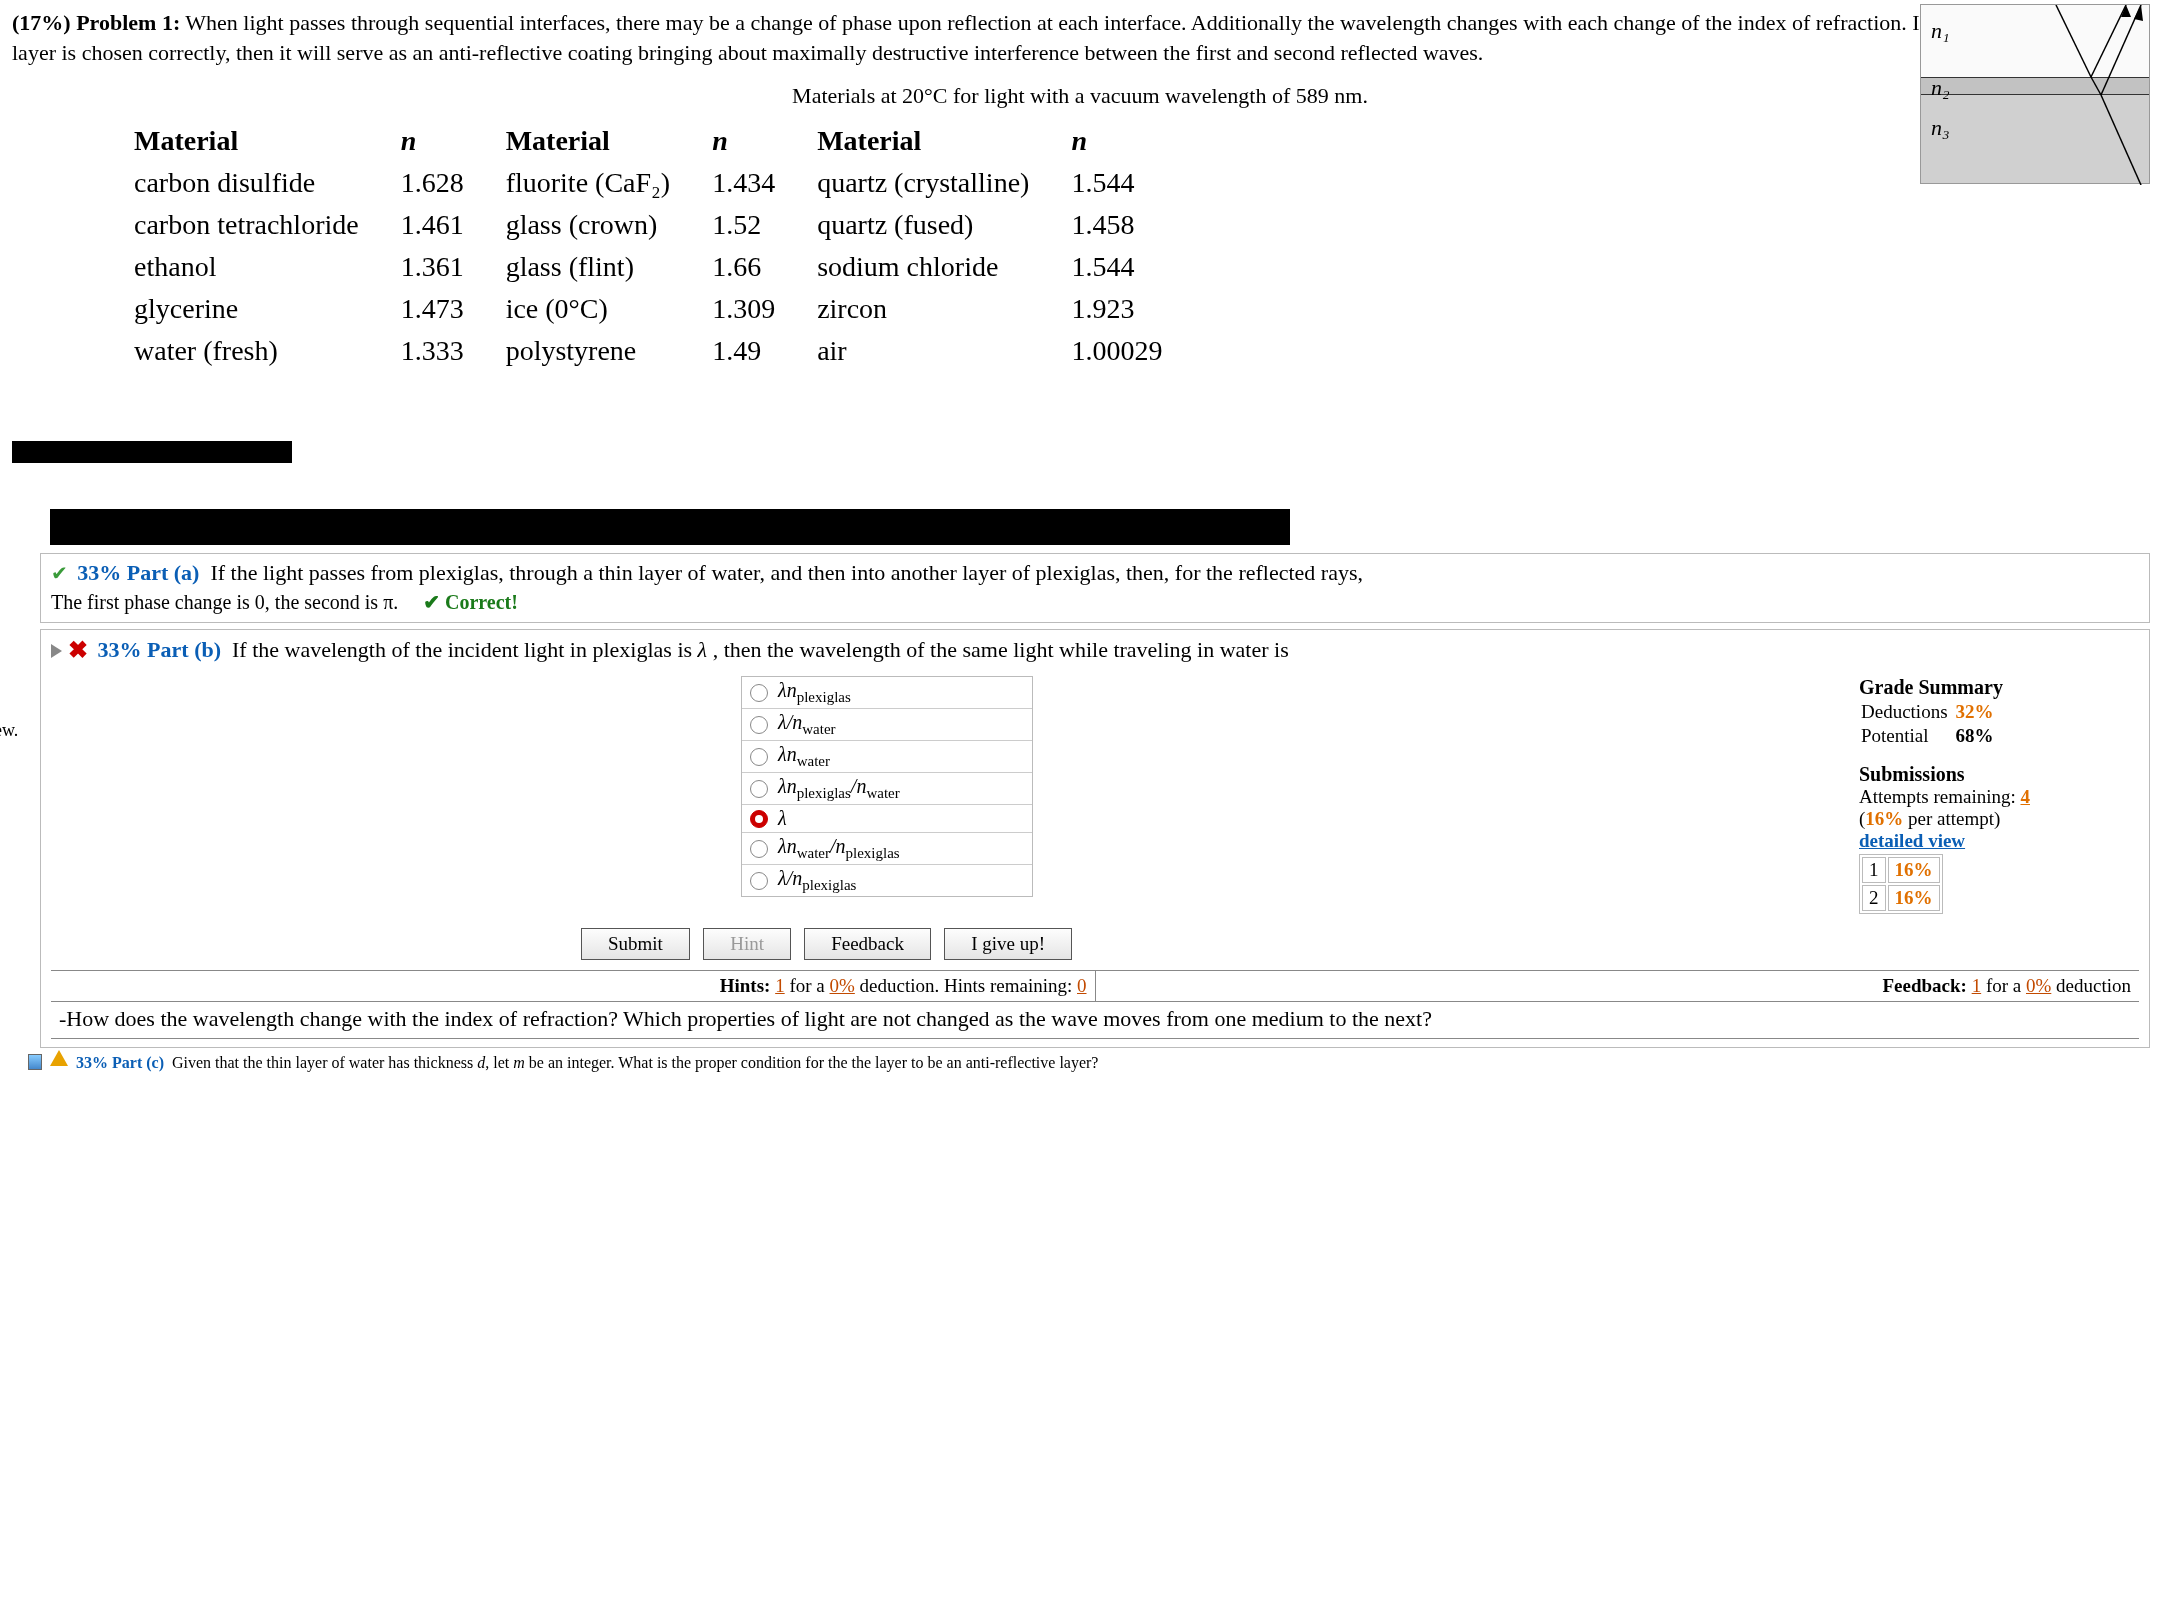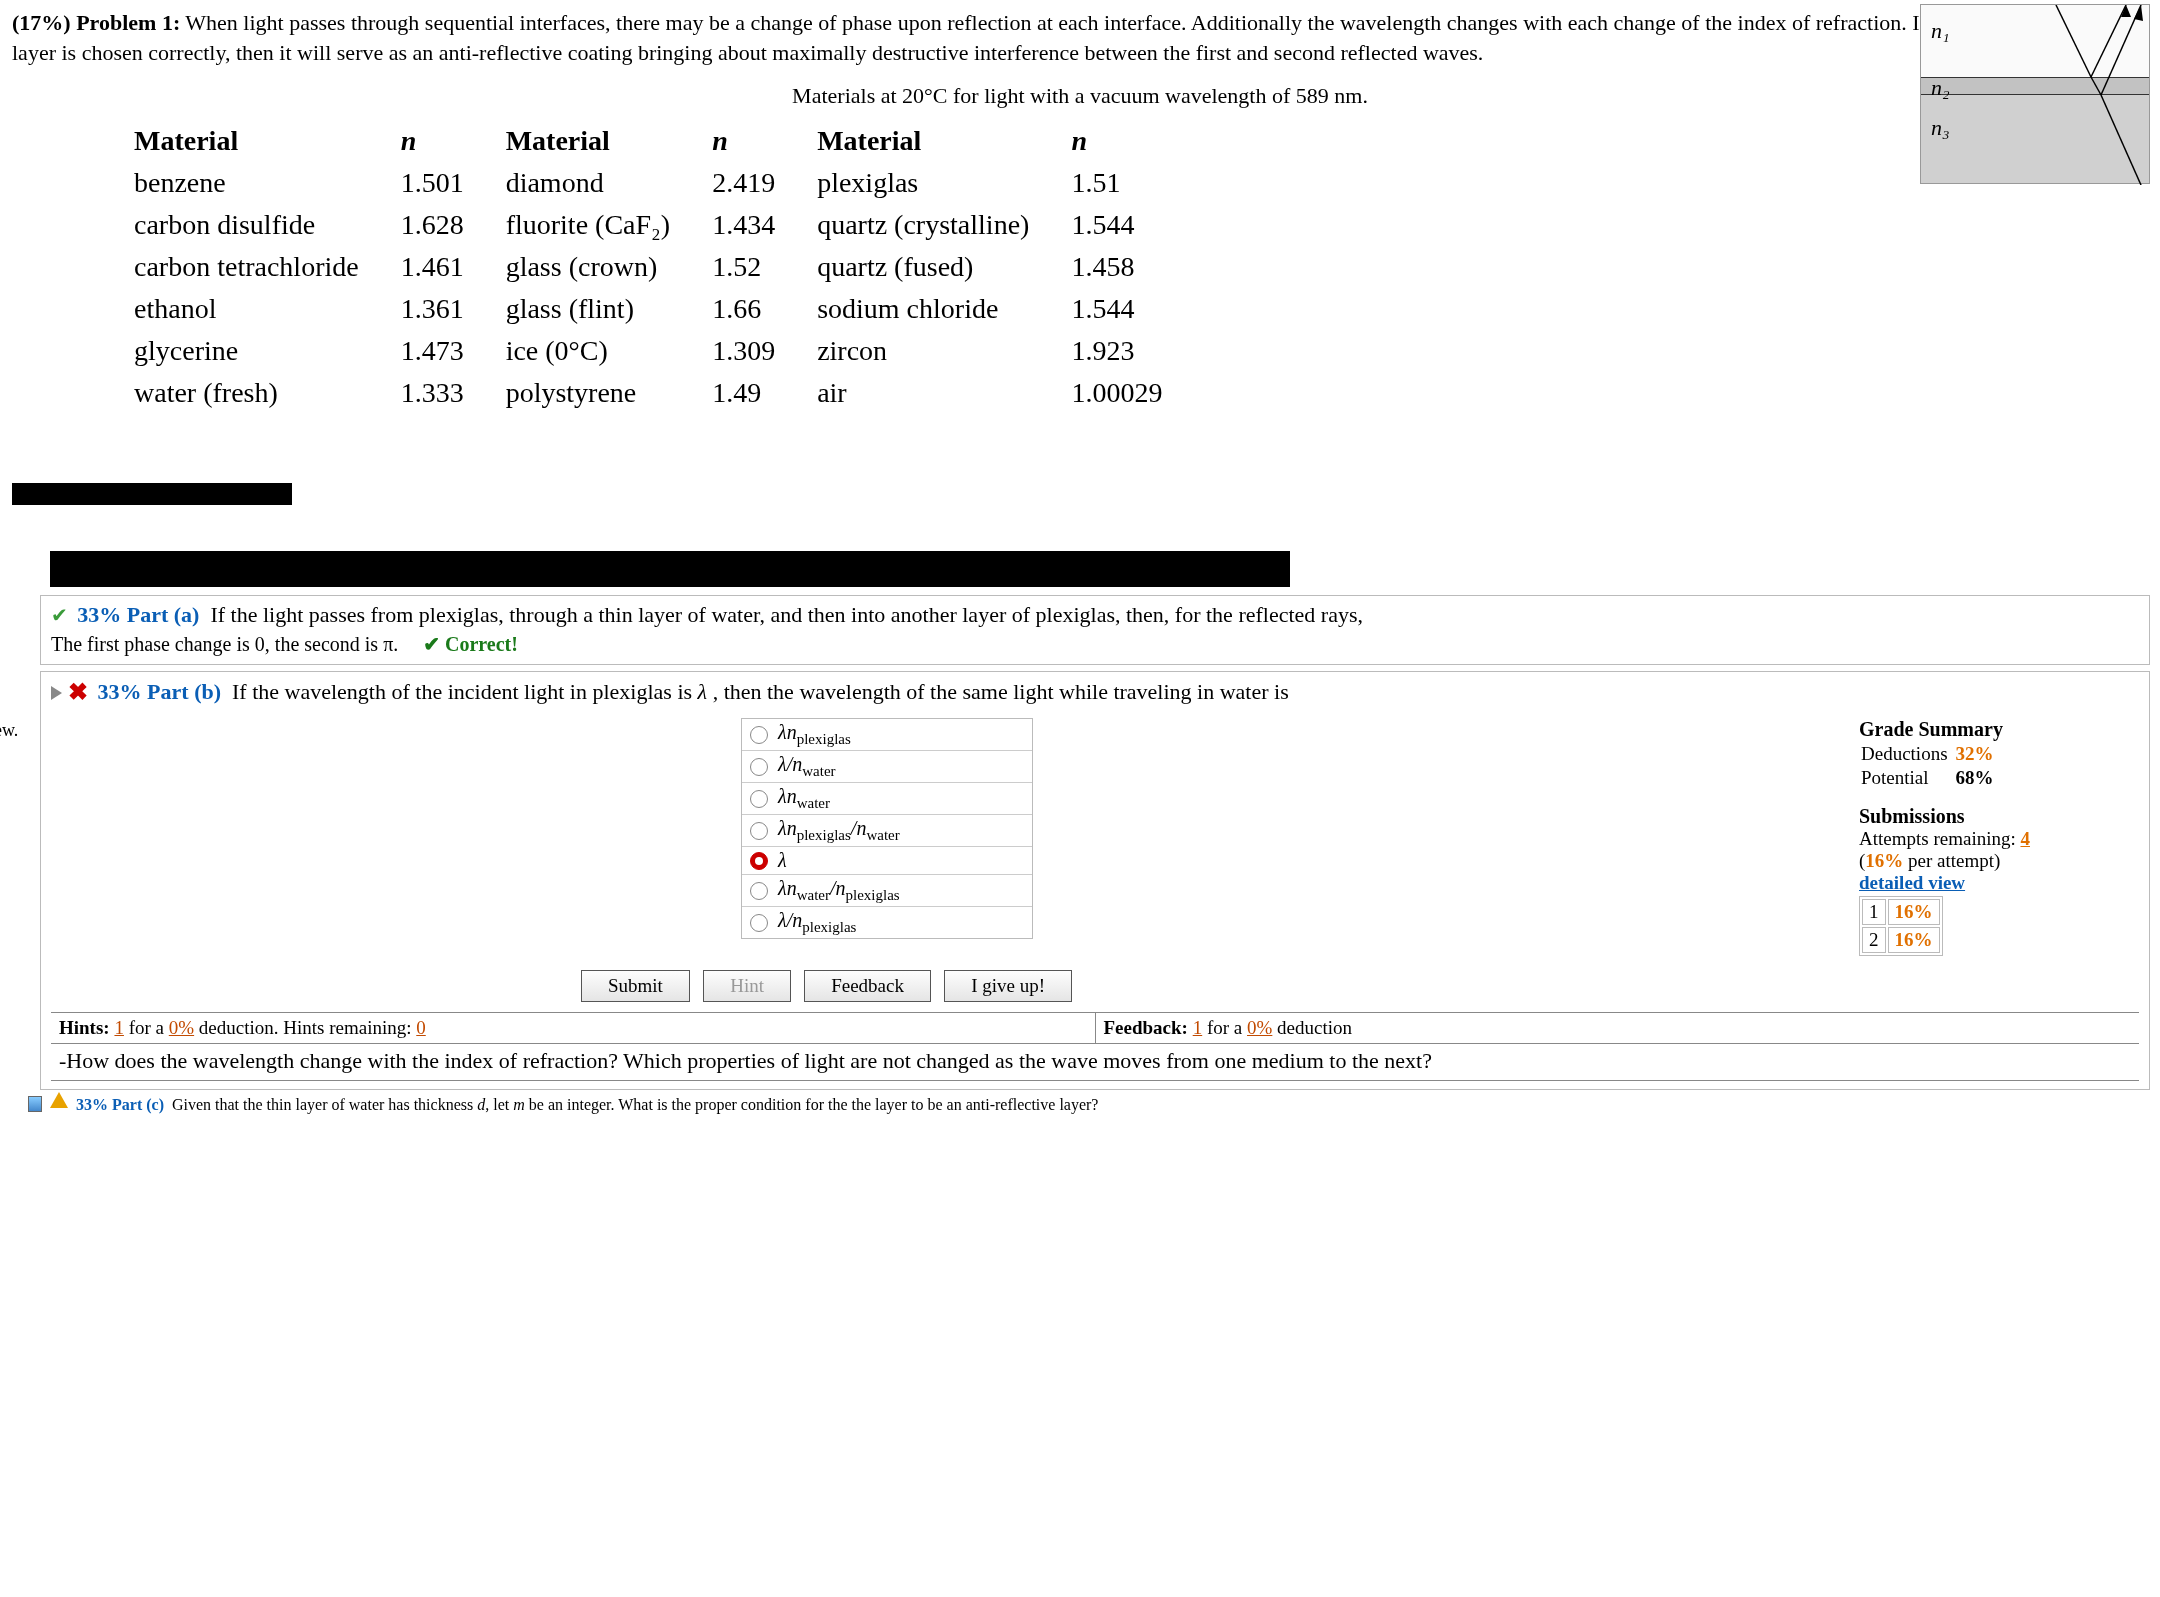--- a/index.html
+++ b/index.html
@@ -53,21 +53,21 @@
   .btn { display:inline-block; border:1px solid #555; background:linear-gradient(#fdfdfd,#e5e5e5); padding:4px 26px; font-size:19px; margin-right:8px; font-family:inherit;}
   .btn.dis { color:#999;}
   .grade-box { margin-left:auto; margin-right:0; padding-right:10px; font-size:19px; min-width:280px;}
   .grade-box .h { font-weight:bold; font-size:20px;}
   .grade-box table td { padding:0 6px 0 0;}
   .grade-box .or { color:#e07000; font-weight:bold;}
   .grade-box .bl { color:#0a5eb5; font-weight:bold;}
   .grade-box .row2 { border:1px solid #bbb; margin-top:2px;}
   .grade-box .row2 td { border:1px solid #bbb; padding:1px 6px;}
   .hf-bar { display:flex; border-top:1px solid #888; border-bottom:1px solid #888; margin-top:10px; font-size:19px;}
-  .hf-bar > div { flex:1; padding:4px 8px;}
+  .hf-bar > div { flex:1; padding:4px 8px;text-align:right;}
   .hf-bar > div:first-child { border-right:1px solid #888;}
   .ul { text-decoration: underline; color:#c24a00;}
   .hint-text { font-size:22px; padding:4px 8px 6px 8px; border-bottom:1px solid #888;}
   .partc-line { font-size:16px; padding:4px 8px 6px 28px;}
   .warn-icon { display:inline-block; width:0; height:0; border-left:9px solid transparent; border-right:9px solid transparent; border-bottom:16px solid #e8a200; position:relative; top:-2px; margin-right:4px;}
   .calc-icon { display:inline-block; width:14px; height:16px; border:1px solid #666; background:linear-gradient(#8cf,#48c); position:relative; top:2px; margin-right:4px;}
   .play-icon { display:inline-block; width:0; height:0; border-top:7px solid transparent; border-bottom:7px solid transparent; border-left:11px solid #888; margin-right:6px; position:relative; top:1px;}
   .part-prefix { display:inline-flex; align-items:center;}
 </style>
 </head>
@@ -104,28 +104,20 @@
     <tbody>
           <tr>
       <td class="h">Material</td>
       <td class="nh">n</td>
       <td class="h">Material</td>
       <td class="nh">n</td>
       <td class="h">Material</td>
       <td class="nh">n</td>
     </tr>
     <tr>
-            <td>benzene</td>
-            <td>1.501</td>
-            <td>diamond</td>
-            <td>2.419</td>
-            <td>plexiglas</td>
-            <td>1.51</td>
-          </tr>
-    <tr>
             <td>carbon disulfide</td>
             <td>1.628</td>
             <td>fluorite (CaF₂)</td>
             <td>1.434</td>
             <td>quartz (crystalline)</td>
             <td>1.544</td>
           </tr>
     <tr>
             <td>carbon tetrachloride</td>
             <td>1.461</td>

